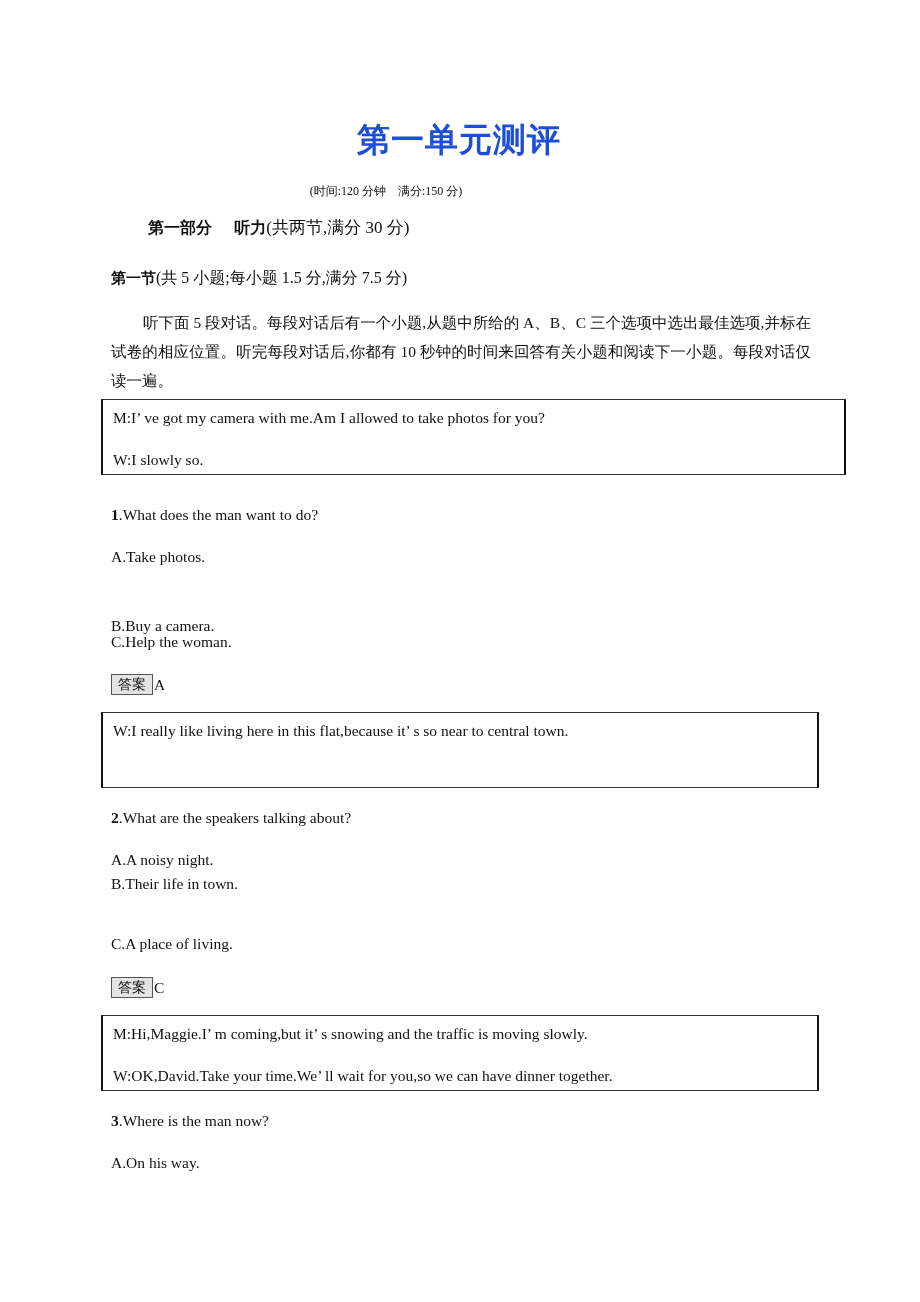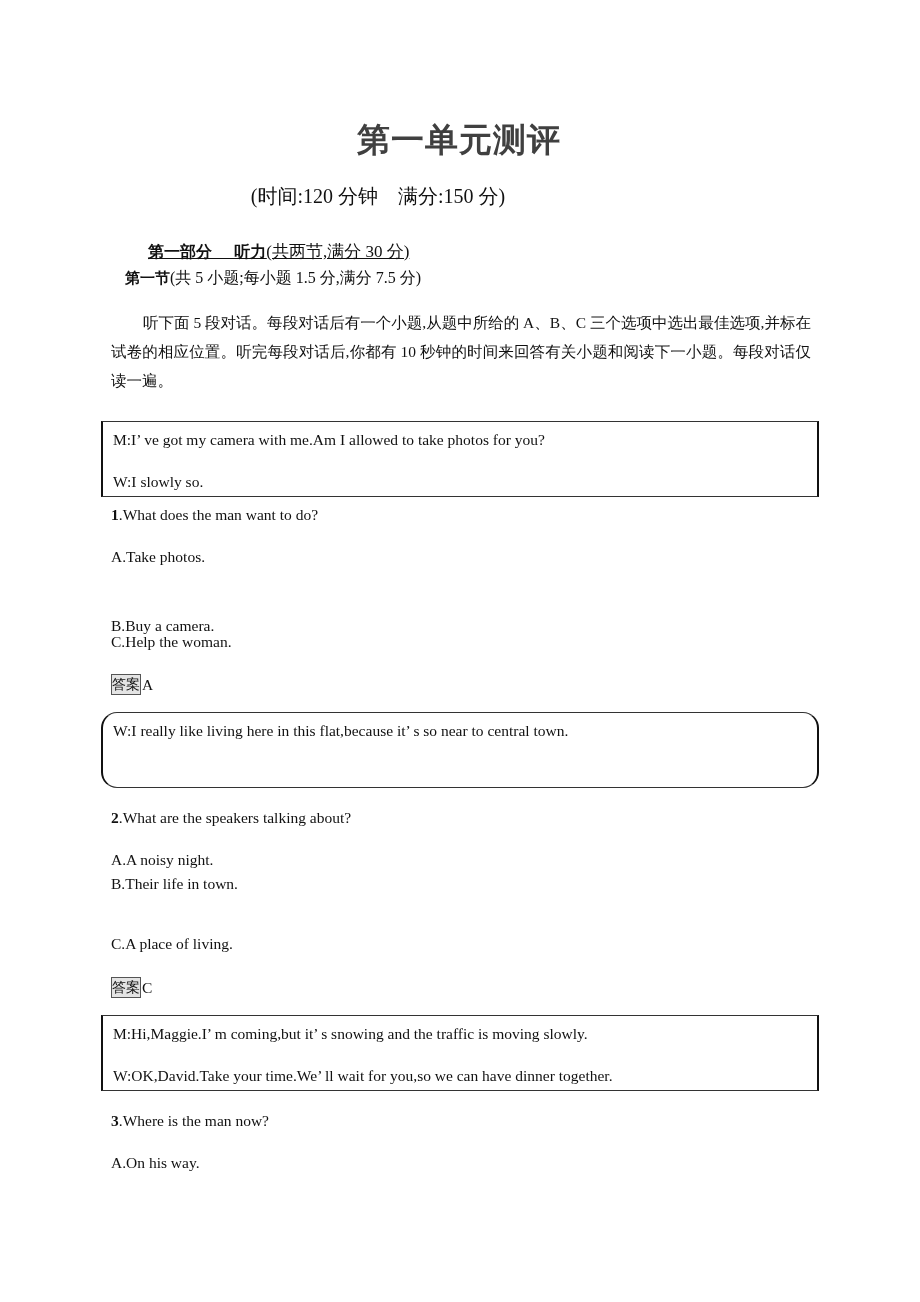--- a/index.html
+++ b/index.html
@@ -23,55 +23,53 @@
     }
     .title {
       position: absolute;
       left: 0; width: 918px;
       top: 118px;
       text-align: center;
       font-family: "DejaVu Sans", "Liberation Sans", sans-serif;
       font-size: 33px;
       font-weight: bold;
       letter-spacing: 1px;
-      color: #404040;
+      color: #1d4ed8;
     }
     .subtitle {
       position: absolute;
-      left: 0; width: 756px;
+      left: 8px; width: 756px;
       top: 183px;
       text-align: center;
-      font-size: 20px;
+      font-size: 12px;
       white-space: pre;
     }
     .part-heading {
       position: absolute;
       left: 148px;
-      top: 240px;
+      top: 216px;
       font-size: 17px;
       white-space: pre;
-      text-decoration: underline;
     }
     .part-heading b {
       font-family: "DejaVu Sans", "Liberation Sans", sans-serif;
       font-weight: bold;
       font-size: 16px;
     }
     .section-heading {
       position: absolute;
       left: 111px;
       top: 268px;
       font-size: 16px;
       white-space: pre;
     }
     .section-heading b {
       font-family: "DejaVu Sans", "Liberation Sans", sans-serif;
       font-weight: bold;
       font-size: 15px;
-      margin-left: 14px;
     }
     .instructions {
       position: absolute;
       left: 111px;
       top: 308px;
       width: 700px;
       font-size: 15.5px;
       line-height: 29px;
       text-indent: 32px;
       text-align: justify;
@@ -109,21 +107,21 @@
       display: flex;
       align-items: center;
     }
     .answer-badge {
       display: inline-block;
       background: #e4e4e4;
       border: 1px solid #555;
       font-family: "DejaVu Sans", "Liberation Sans", sans-serif;
       font-size: 14px;
       line-height: 19px;
-      padding: 0 0;
+      padding: 0 6px;
       margin-right: 1px;
       color: #111;
     }
     .answer-value {
       font-size: 15.5px;
     }
   </style>
 </head>
 <body>
 
@@ -131,34 +129,34 @@
 
   <div class="title">第一单元测评</div>
   <div class="subtitle">(时间:120 分钟    满分:150 分)</div>
 
   <div class="part-heading"><b>第一部分    听力</b><span>(共两节,满分 30 分)</span></div>
 
   <div class="section-heading"><b>第一节</b><span>(共 5 小题;每小题 1.5 分,满分 7.5 分)</span></div>
 
   <div class="instructions">听下面 5 段对话。每段对话后有一个小题,从题中所给的 A、B、C 三个选项中选出最佳选项,并标在试卷的相应位置。听完每段对话后,你都有 10 秒钟的时间来回答有关小题和阅读下一小题。每段对话仅读一遍。</div>
 
-  <div class="dialogue-box" style="top:421px;">
+  <div class="dialogue-box" style="top:399px;padding-left:27px;">
     <div class="dialogue-line l1">M:I’ ve got my camera with me.Am I allowed to take photos for you?</div>
     <div class="dialogue-line l2">W:I slowly so.</div>
   </div>
   <div class="q-line" style="top:506px;"><b>1</b><span>.What does the man want to do?</span></div>
   <div class="q-line" style="top:548px;text-align:right;">A.Take photos.</div>
   <div class="q-line" style="top:617px;">B.Buy a camera.</div>
   <div class="q-line" style="top:633px;">C.Help the woman.</div>
   <div class="answer-row" style="top:674px;">
     <span class="answer-badge">答案</span>
     <span class="answer-value">A</span>
   </div>
 
-  <div class="dialogue-box" style="top:712px;border-radius:16px;">
+  <div class="dialogue-box" style="top:712px;">
     <div class="dialogue-line l1">W:I really like living here in this flat,because it’ s so near to central town.</div>
   </div>
   <div class="q-line" style="top:809px;"><b>2</b><span>.What are the speakers talking about?</span></div>
   <div class="q-line" style="top:851px;">A.A noisy night.</div>
   <div class="q-line" style="top:875px;">B.Their life in town.</div>
   <div class="q-line" style="top:935px;">C.A place of living.</div>
   <div class="answer-row" style="top:977px;">
     <span class="answer-badge">答案</span>
     <span class="answer-value">C</span>
   </div>

